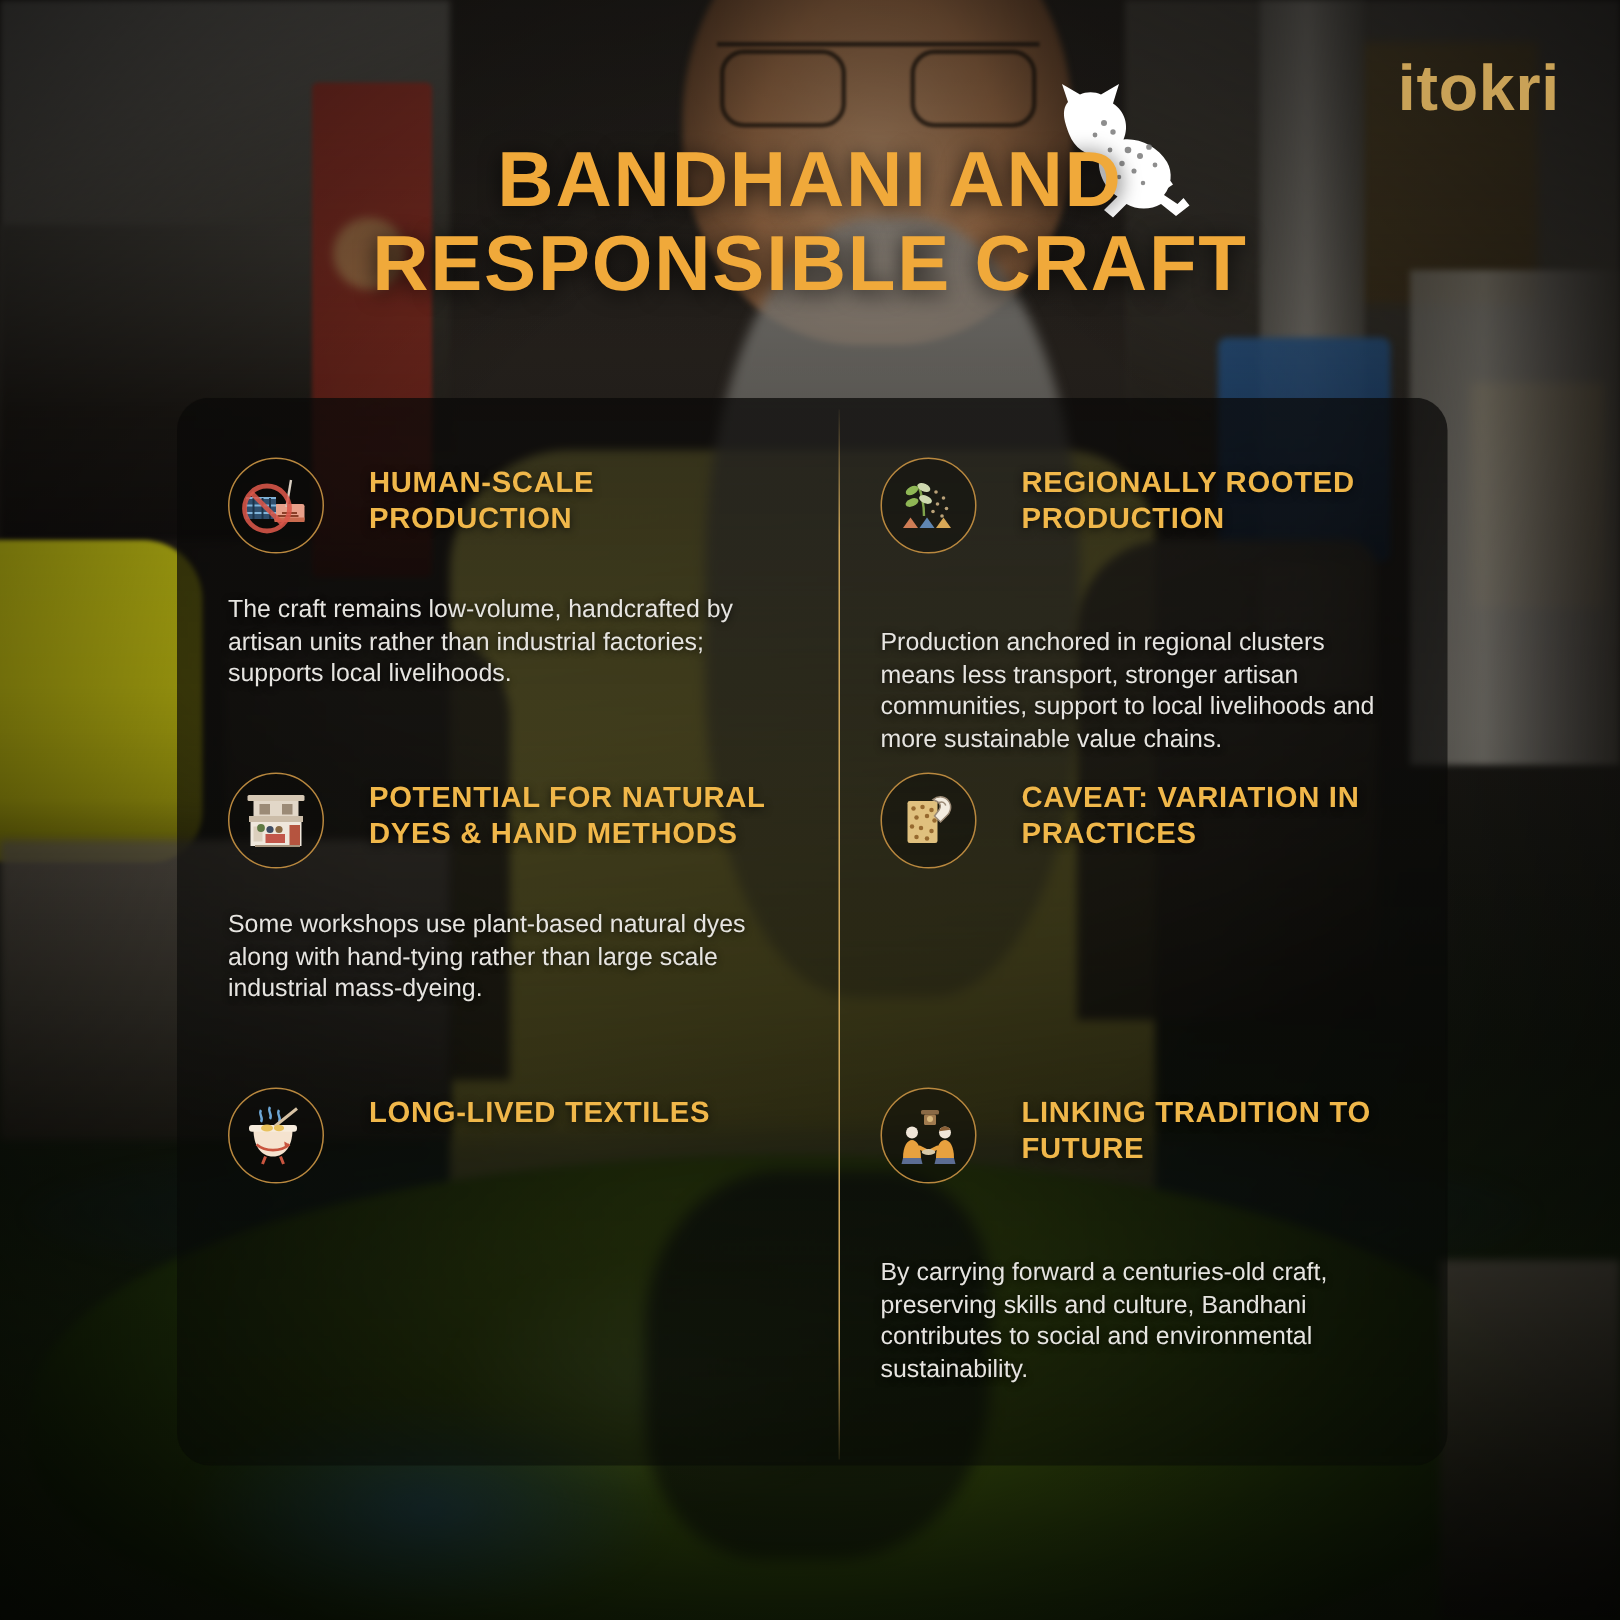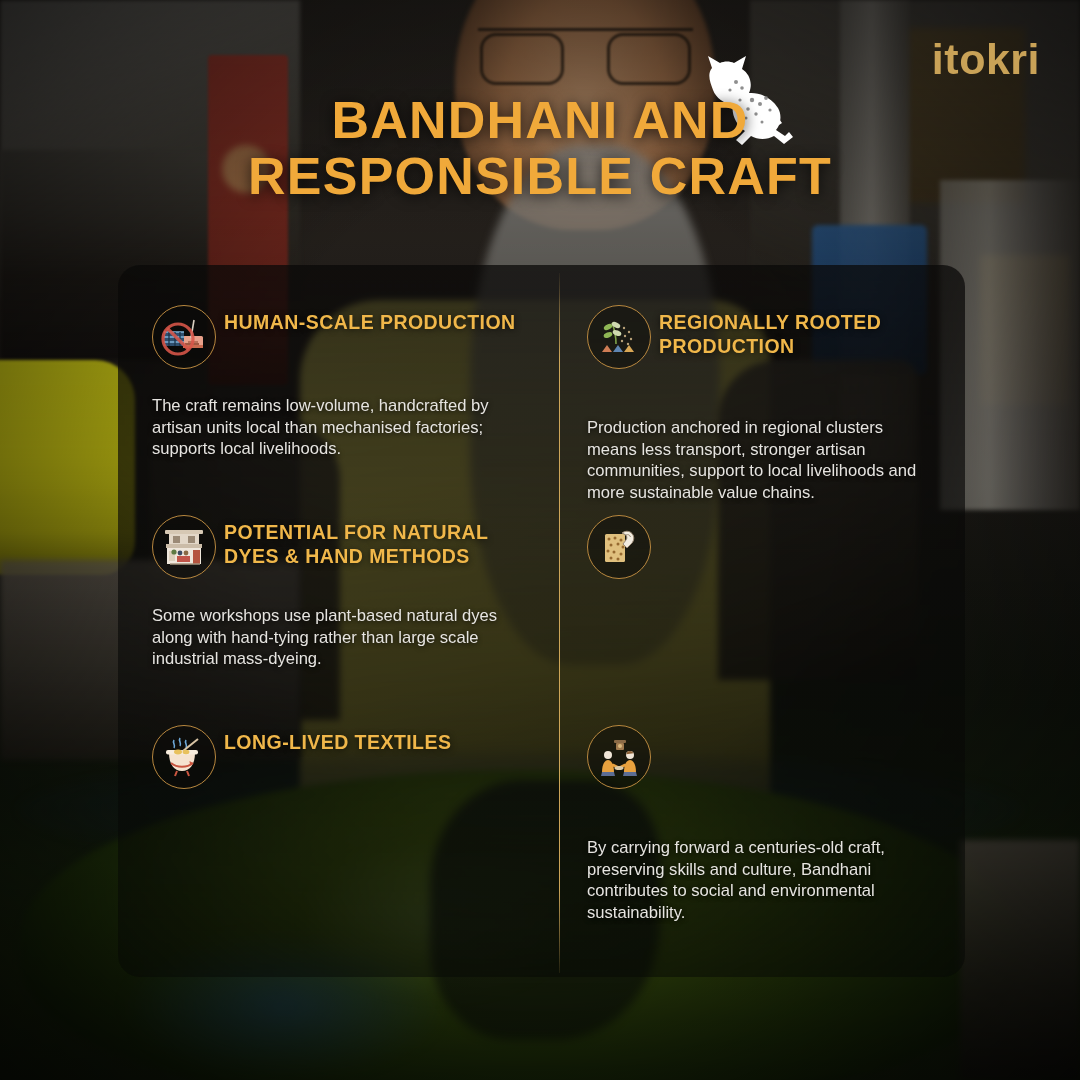--- a/index.html
+++ b/index.html
@@ -212,21 +212,21 @@
 
   .grid {
     position: absolute; inset: 0;
     display: grid;
     grid-template-columns: 441px 406px;
     grid-template-rows: 210px 210px 292px;
   }
   .cell { position: relative; padding: 38px 26px 0 34px; box-sizing: border-box; }
   .cell.right { padding-left: 28px; padding-right: 28px; }
 
-  .cell-head { display: flex; align-items: flex-start; gap: 8px; }
+  .cell-head { display: flex; align-items: flex-start; gap: 30px; }
 
   .icon-circle {
     flex: 0 0 auto;
     width: 62px; height: 62px; border-radius: 50%;
     border: 1.3px solid #b9883f;
     background: rgba(12,10,8,.45);
     display: flex; align-items: center; justify-content: center;
     overflow: hidden;
     margin-top: 2px;
   }
@@ -331,21 +331,21 @@
               <path d="M33 6 L30 24" stroke="#d9cfc2" stroke-width="1.6"></path>
               <rect x="3" y="18" width="20" height="14" fill="#2f4f6e"></rect>
               <path d="M3 18 h20 M3 23 h20 M3 28 h20" stroke="#7fb3d9" stroke-width="1.3"></path>
               <path d="M8 18 v14 M14 18 v14 M19 18 v14" stroke="#1b3349" stroke-width="1.3"></path>
               <circle cx="17" cy="25" r="15" fill="none" stroke="#d9574a" stroke-width="3.2" opacity=".88"></circle>
               <path d="M6.5 14.5 L27.5 35.5" stroke="#d9574a" stroke-width="3.2" opacity=".88"></path>
             </svg>
           </div>
           <div class="cell-title">HUMAN-SCALE PRODUCTION</div>
         </div>
-        <div class="cell-body">The craft remains low-volume, handcrafted by artisan units local than mechanised factories; supports local livelihoods.</div>
+        <div class="cell-body">The craft remains low-volume, handcrafted by artisan units rather than industrial factories; supports local livelihoods.</div>
       </div>
 
       <div class="cell right">
         <div class="cell-head">
           <div class="icon-circle">
             <svg width="46" height="46" viewBox="0 0 46 46">
               <path d="M20 30 C20 22 18 14 16 9" stroke="#7fa34a" stroke-width="1.6" fill="none"></path>
               <ellipse cx="12" cy="13" rx="4.5" ry="2.6" fill="#8fb755" transform="rotate(-28 12 13)"></ellipse>
               <ellipse cx="20" cy="11" rx="4.5" ry="2.6" fill="#cfd9b0" transform="rotate(25 20 11)"></ellipse>
               <ellipse cx="12" cy="21" rx="4.5" ry="2.6" fill="#8fb755" transform="rotate(-22 12 21)"></ellipse>
@@ -407,20 +407,21 @@
                 <circle cx="12" cy="27" r="1.5"></circle>
                   <circle cx="18" cy="28" r="1.5"></circle>
                   <circle cx="25" cy="30" r="1.5"></circle>
                 <circle cx="15" cy="34" r="1.5"></circle>
                   <circle cx="22" cy="35" r="1.5"></circle>
               </g>
               <path d="M26 9 C30 6 35 7 37 11 C38.6 14 37.5 18 35 20 L31 24 L27 20 L30 16 C31.5 14 31 11.5 29 10.5 Z" fill="#f3ece0" stroke="#9b8a76" stroke-width="1"></path>
               <path d="M30 11 C32 10 34 11 34.5 13" stroke="#9b8a76" stroke-width="1" fill="none"></path>
             </svg>
           </div>
+          <div class="cell-title">CAVEAT: VARIATION IN PRACTICES</div>
         </div>
       </div>
 
       <div class="cell left">
         <div class="cell-head">
           <div class="icon-circle">
             <svg width="46" height="46" viewBox="0 0 46 46">
               <path d="M13 6 C11 9 15 11 13 14" stroke="#6ea8d8" stroke-width="1.6" fill="none"></path>
               <path d="M19 4 C17 7 21 9 19 12" stroke="#6ea8d8" stroke-width="1.6" fill="none"></path>
               <path d="M25 6 C23 9 27 11 25 14" stroke="#6ea8d8" stroke-width="1.6" fill="none"></path>
@@ -450,19 +451,20 @@
               <path d="M6 38 h12 l1 4 H5 Z" fill="#5c6d93"></path>
               <path d="M17 31 l6 3" stroke="#e8a13e" stroke-width="2.6" stroke-linecap="round"></path>
               <circle cx="34" cy="21" r="4" fill="#f0e6d8"></circle>
               <path d="M34 17 a4 4 0 0 1 3.6 2.2 l-7.4 1 A4 4 0 0 1 34 17 Z" fill="#8a5f35"></path>
               <path d="M28 38 C28 30 31 26 34 26 C37 26 40 30 40 38 Z" fill="#e8a13e"></path>
               <path d="M28 38 h12 l1 4 H27 Z" fill="#5c6d93"></path>
               <path d="M29 31 l-6 3" stroke="#e8a13e" stroke-width="2.6" stroke-linecap="round"></path>
               <ellipse cx="23" cy="34" rx="4.5" ry="2" fill="#d9c9a8"></ellipse>
             </svg>
           </div>
+          <div class="cell-title">LINKING TRADITION TO FUTURE</div>
         </div>
         <div class="cell-body">By carrying forward a centuries-old craft, preserving skills and culture, Bandhani contributes to social and environmental sustainability.</div>
       </div>
 
     </div>
   </div>
 </div>
 
 </body></html>

